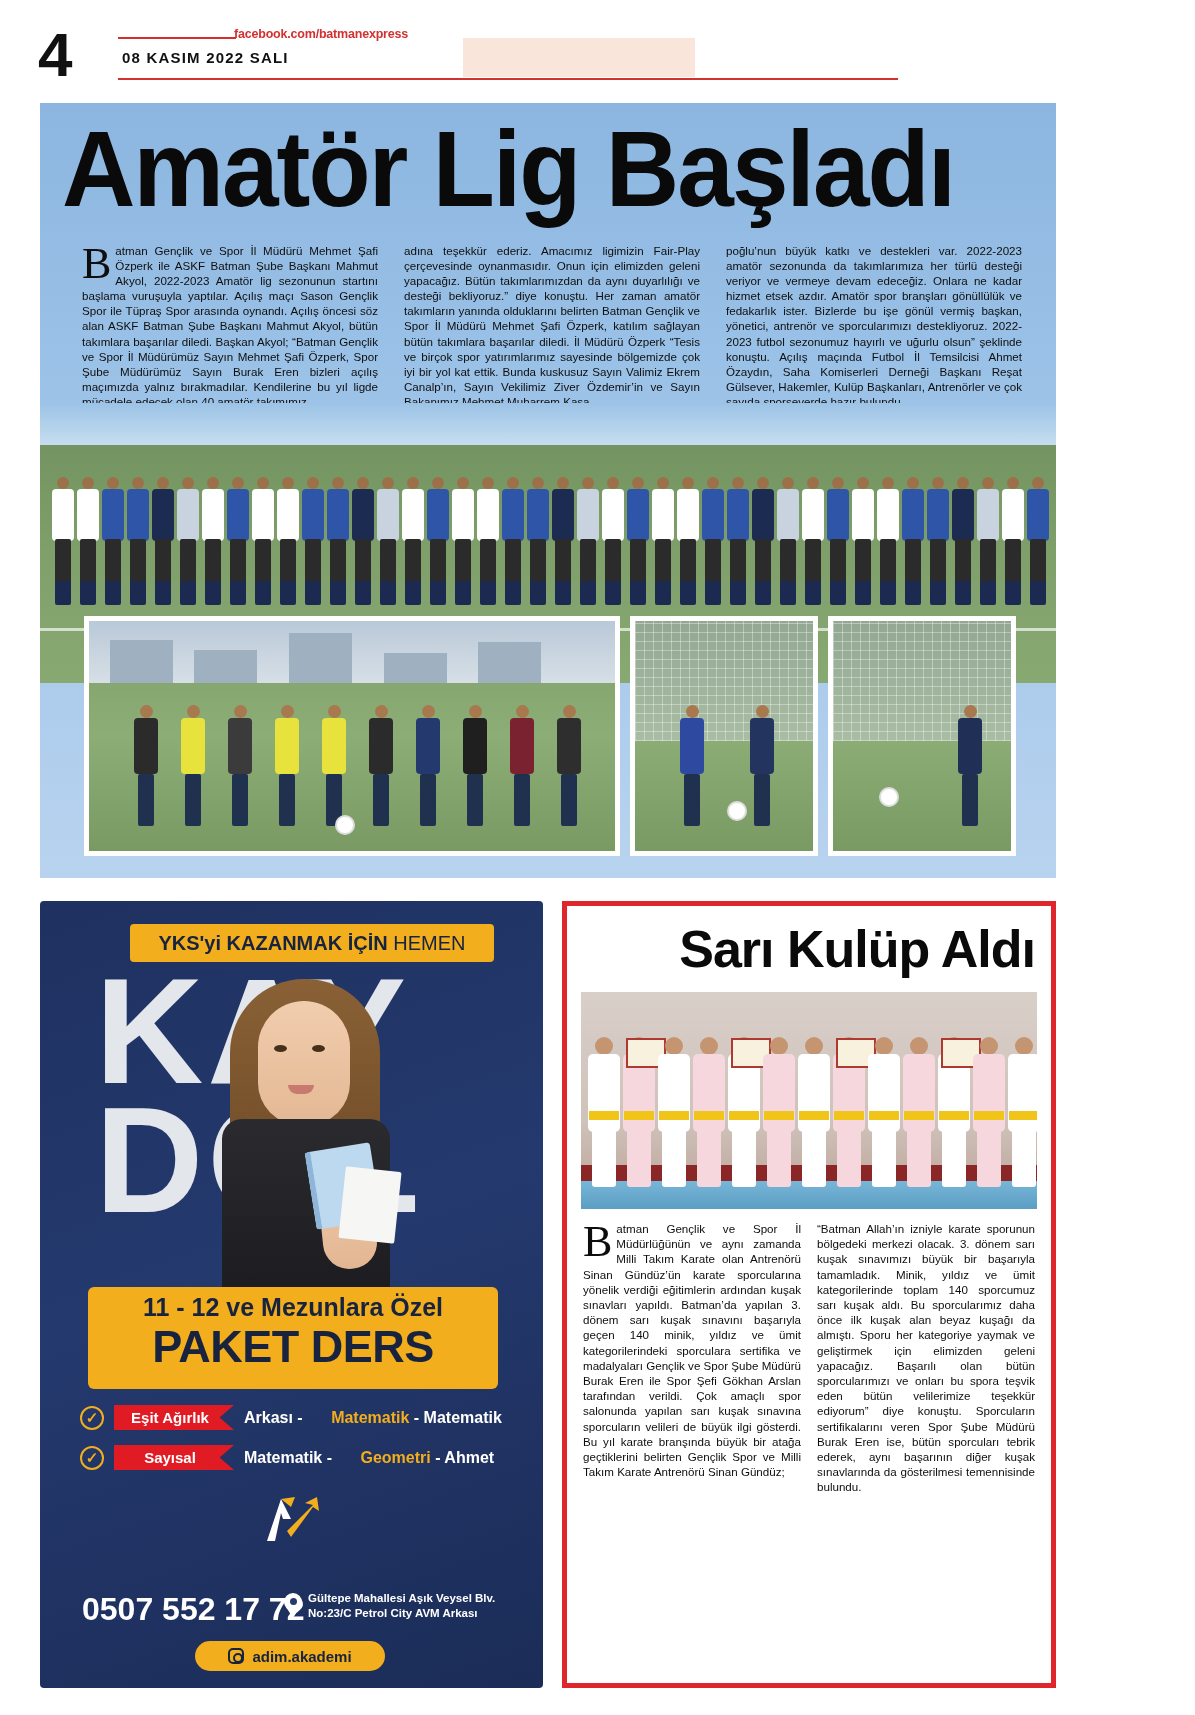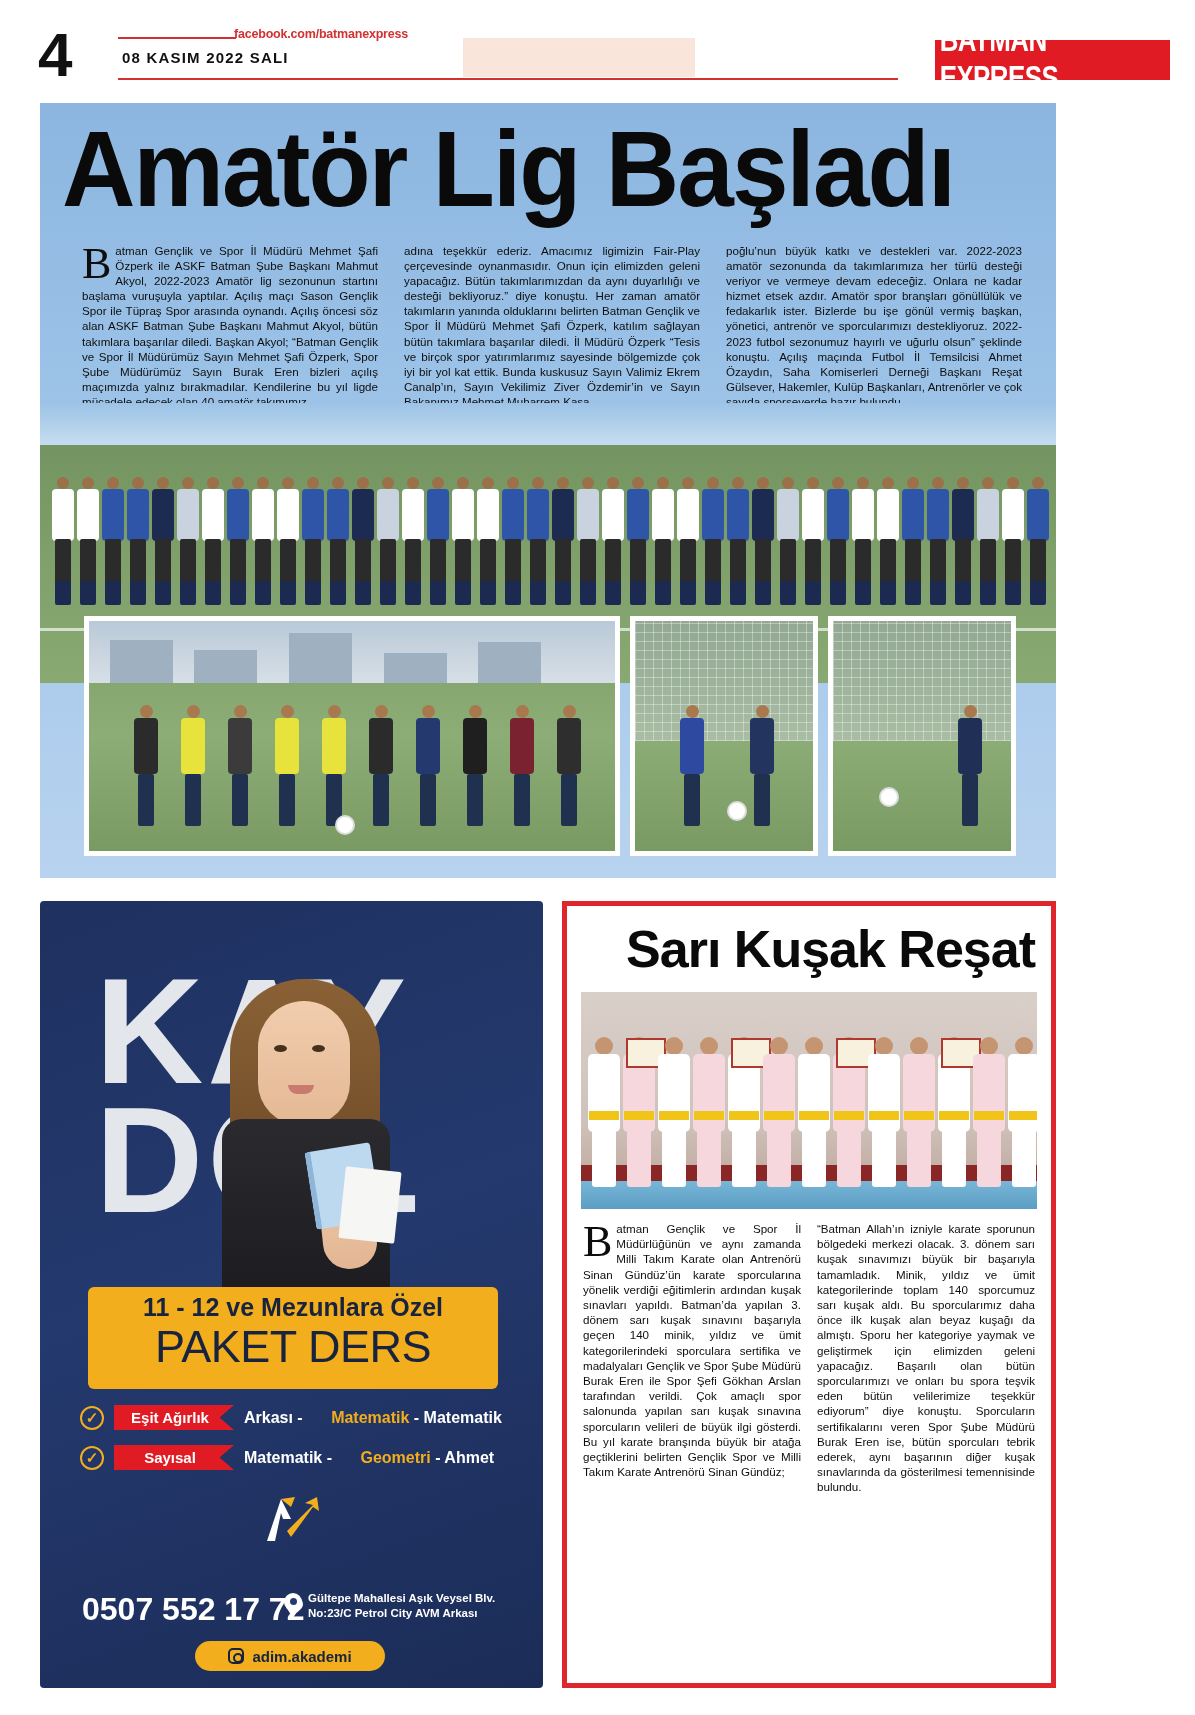--- a/index.html
+++ b/index.html
@@ -229,21 +229,21 @@
   .ad-yellow-box {
     position:absolute; left: 48px; top: 386px; width: 410px; height: 102px;
     background:#f2ae1c; border-radius:6px;
   }
   .ad-ybox-l1 {
     position:absolute; left:48px; top:392px; width:410px;
     text-align:center; font-weight:bold; font-size:25px; color:#17233f;
   }
   .ad-ybox-l2 {
     position:absolute; left:48px; top:420px; width:410px;
-    text-align:center; font-weight:normal; font-size:45px; color:#17233f;
+    text-align:center; font-weight:bold; font-size:45px; color:#17233f;
     letter-spacing:-0.5px;
   }
 
   .ad-list { position:absolute; left:40px; top:504px; width:430px; }
   .ad-row { display:flex; align-items:center; gap:10px; margin-bottom:15px; }
   .tick {
     width:24px;height:24px;border-radius:50%;
     border:2px solid #f2ae1c; color:#f2ae1c;
     display:flex;align-items:center;justify-content:center;
     font-size:15px; font-weight:bold; flex:0 0 auto;
@@ -355,23 +355,20 @@
 </head>
 <body>
 
 <div class="masthead">
   <div class="page-number">4</div>
   <div class="fb-rule"></div>
   <div class="fb-url">facebook.com/batmanexpress</div>
   <div class="mast-date">08 KASIM 2022 SALI</div>
   <div class="bottom-rule"></div>
   <div class="gundem-box"></div>
-  <div class="brand-box">
-    <span class="brand-text">BATMAN EXPRESS</span>
-  </div>
 </div>
 
 <div class="top-story">
 
   <div class="headline-main">Amatör Lig Başladı</div>
 
   <div class="art-cols">
     <div class="art-col first">Batman Gençlik ve Spor İl Müdürü Mehmet Şafi Özperk ile ASKF Batman Şube Başkanı Mahmut Akyol, 2022-2023 Amatör lig sezonunun startını başlama vuruşuyla yaptılar.  Açılış maçı Sason Gençlik Spor ile Tüpraş Spor arasında oynandı.  Açılış öncesi söz alan ASKF Batman Şube Başkanı Mahmut Akyol, bütün takımlara başarılar diledi. Başkan Akyol; “Batman Gençlik ve Spor İl Müdürümüz Sayın Mehmet Şafi Özperk, Spor Şube Müdürümüz Sayın Burak Eren bizleri açılış maçımızda yalnız bırakmadılar.  Kendilerine bu yıl ligde mücadele edecek olan 40 amatör takımımız</div>
     <div class="art-col">adına teşekkür ederiz. Amacımız ligimizin Fair-Play çerçevesinde oynanmasıdır. Onun için elimizden geleni yapacağız. Bütün takımlarımızdan da aynı duyarlılığı ve desteği bekliyoruz.” diye konuştu.  Her zaman amatör takımların yanında olduklarını belirten Batman Gençlik ve Spor İl Müdürü Mehmet Şafi Özperk, katılım sağlayan bütün takımlara başarılar diledi.  İl Müdürü Özperk “Tesis ve birçok spor yatırımlarımız sayesinde bölgemizde çok iyi bir yol kat ettik. Bunda kuskusuz Sayın Valimiz Ekrem Canalp’ın, Sayın Vekilimiz Ziver Özdemir’in ve Sayın Bakanımız Mehmet Muharrem Kasa-</div>
     <div class="art-col">poğlu’nun büyük katkı ve destekleri var. 2022-2023 amatör sezonunda da takımlarımıza her türlü desteği veriyor ve vermeye devam edeceğiz. Onlara ne kadar hizmet etsek azdır. Amatör spor branşları gönüllülük ve fedakarlık ister. Bizlerde bu işe gönül vermiş başkan, yönetici, antrenör ve sporcularımızı destekliyoruz. 2022-2023 futbol sezonumuz hayırlı ve uğurlu olsun” şeklinde konuştu. Açılış maçında Futbol İl Temsilcisi Ahmet Özaydın, Saha Komiserleri Derneği Başkanı Reşat Gülsever, Hakemler, Kulüp Başkanları, Antrenörler ve çok sayıda sporseverde hazır bulundu.</div>
@@ -711,20 +708,25 @@
         <div class="h"></div>
           <div class="b" style="background:#1f2f55"></div>
           <div class="l"></div>
       </div>
       <div class="ball" style="left:46px; bottom:44px;"></div>
     </div>
   </div>
 </div>
 
 <div class="ad">
+  <div class="ad-ribbon">
+    <span>YKS'yi KAZANMAK İÇİN</span>
+    <span>&nbsp;</span>
+    <span class="thin">HEMEN</span>
+  </div>
 
   <div class="ad-kay">KAY</div>
   <div class="ad-dol">DOL</div>
 
   <div class="ad-girl">
     <div class="g-hair"></div>
     <div class="g-face"></div>
     <div class="g-eye-l"></div>
       <div class="g-eye-r"></div>
       <div class="g-mouth"></div>
@@ -779,21 +781,21 @@
   </div>
 
   <div class="ad-insta">
     <span class="ig-glyph"></span>
     <span>adim.akademi</span>
   </div>
 </div>
 
 <div class="karate">
   <div class="k-head">
-    <div class="k-h2">Sarı Kuşak Reşat</div>
+    <div class="k-h2">Sarı Kulüp Aldı</div>
   </div>
 
   <div class="k-photo">
     <div class="k-floor"></div>
     <div class="k-mat"></div>
     <div id="kids">
         <div class="kid" style="left: 6px; bottom: 22px;">
           <div class="h"></div>
           <div class="gi" style="background:#ffffff"></div>
           <div class="belt"></div>

